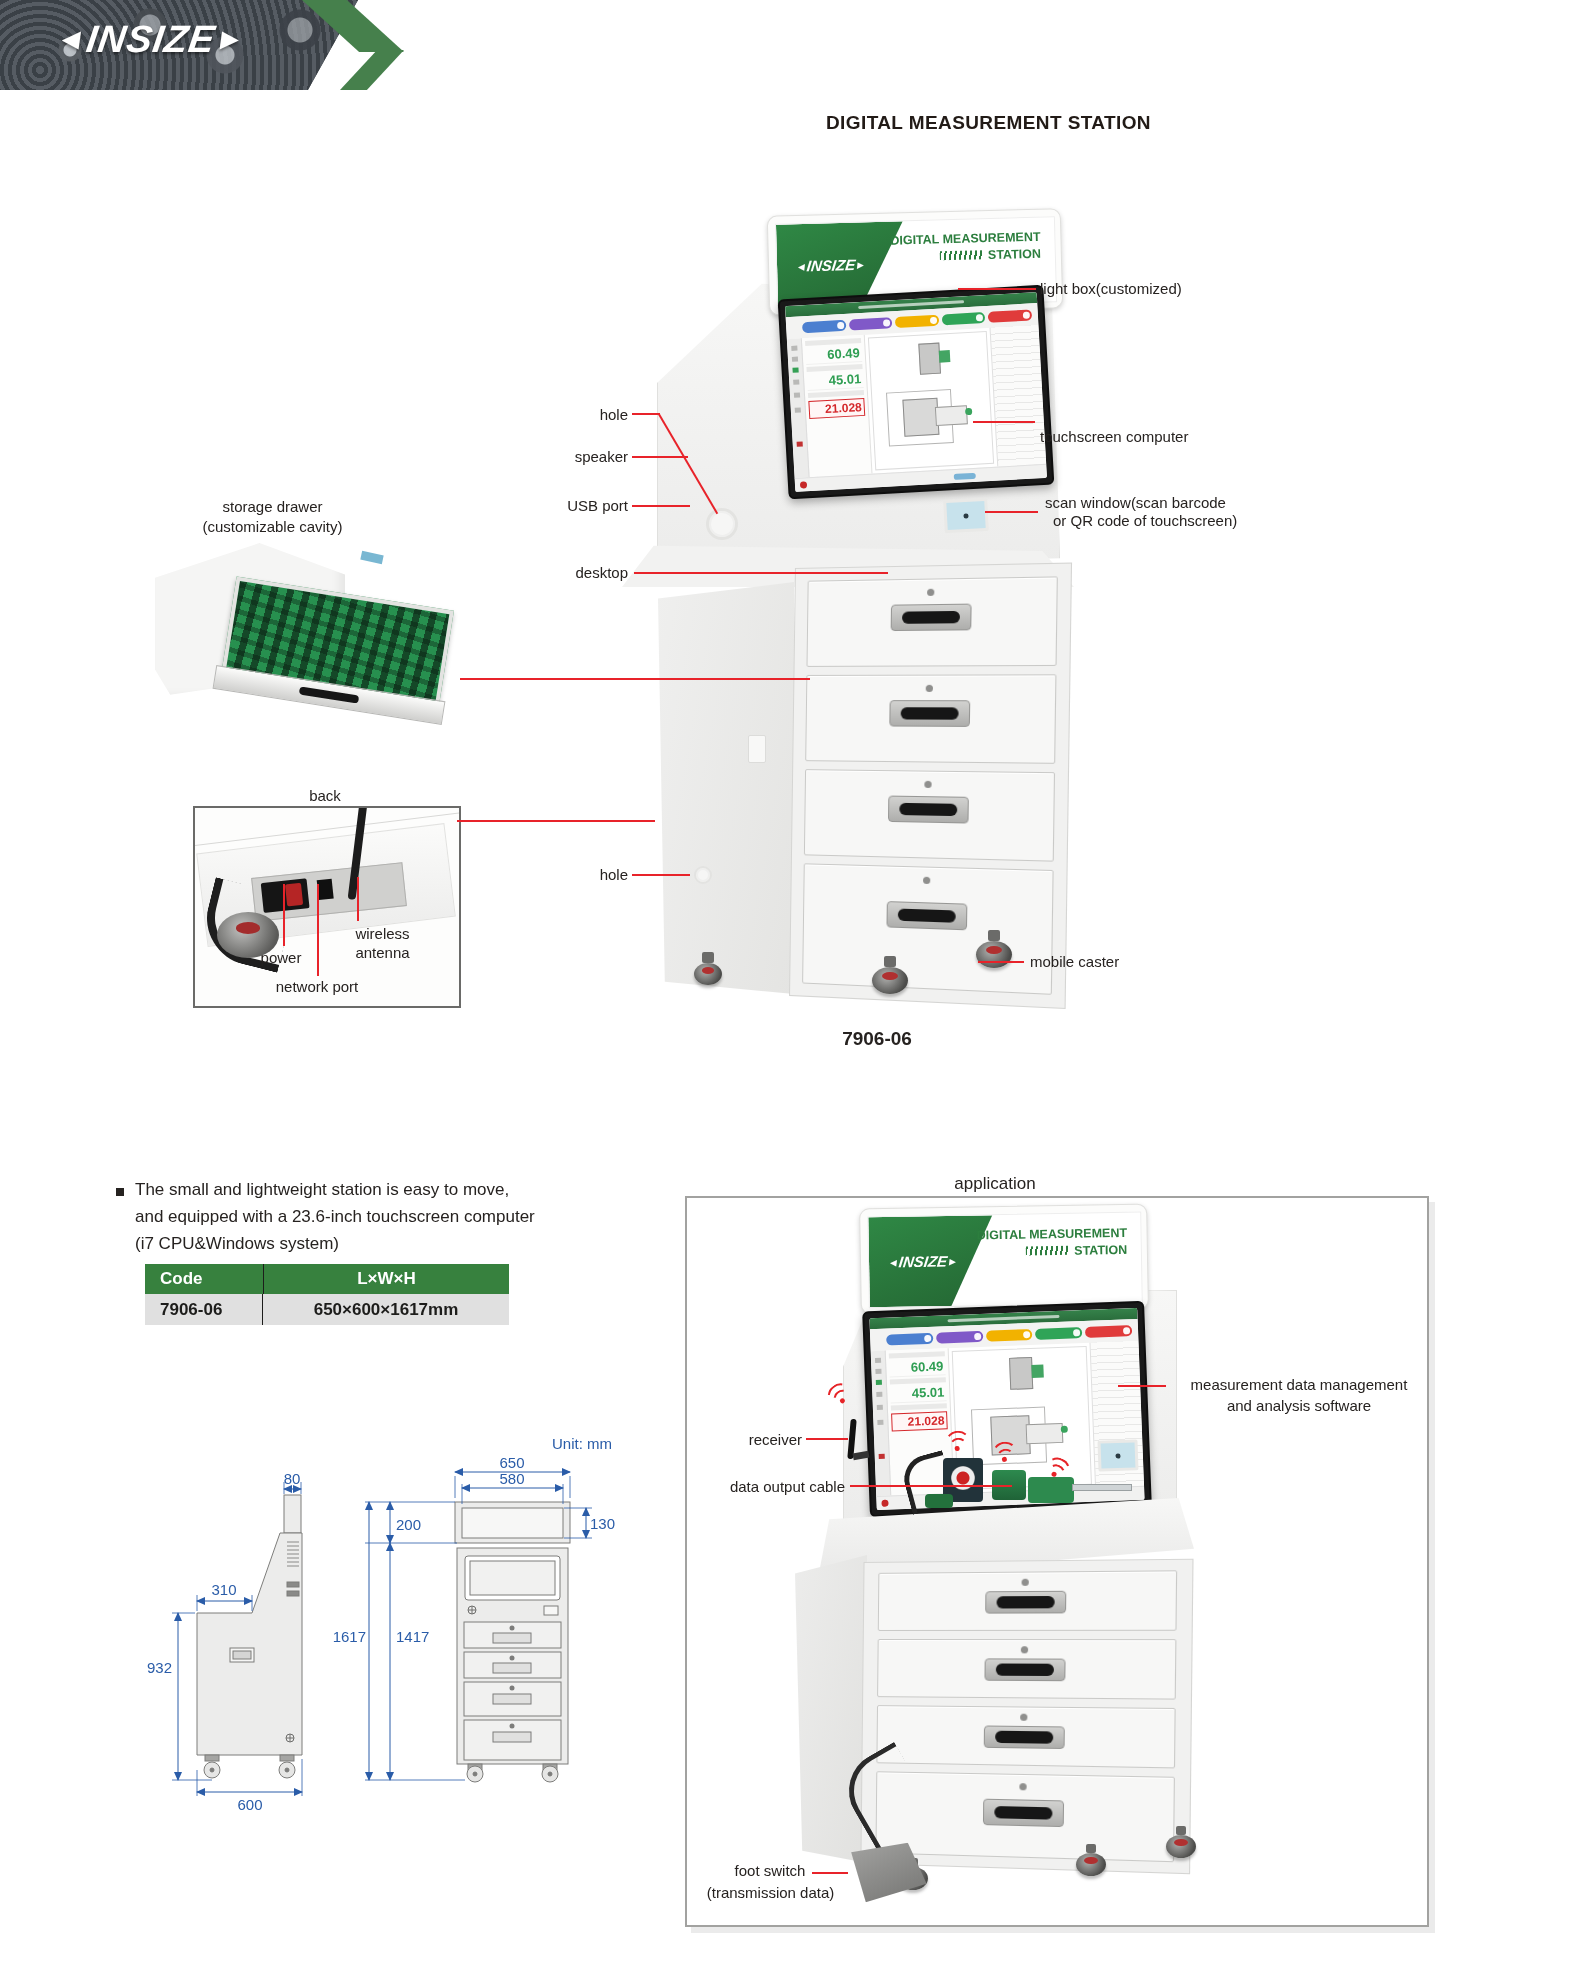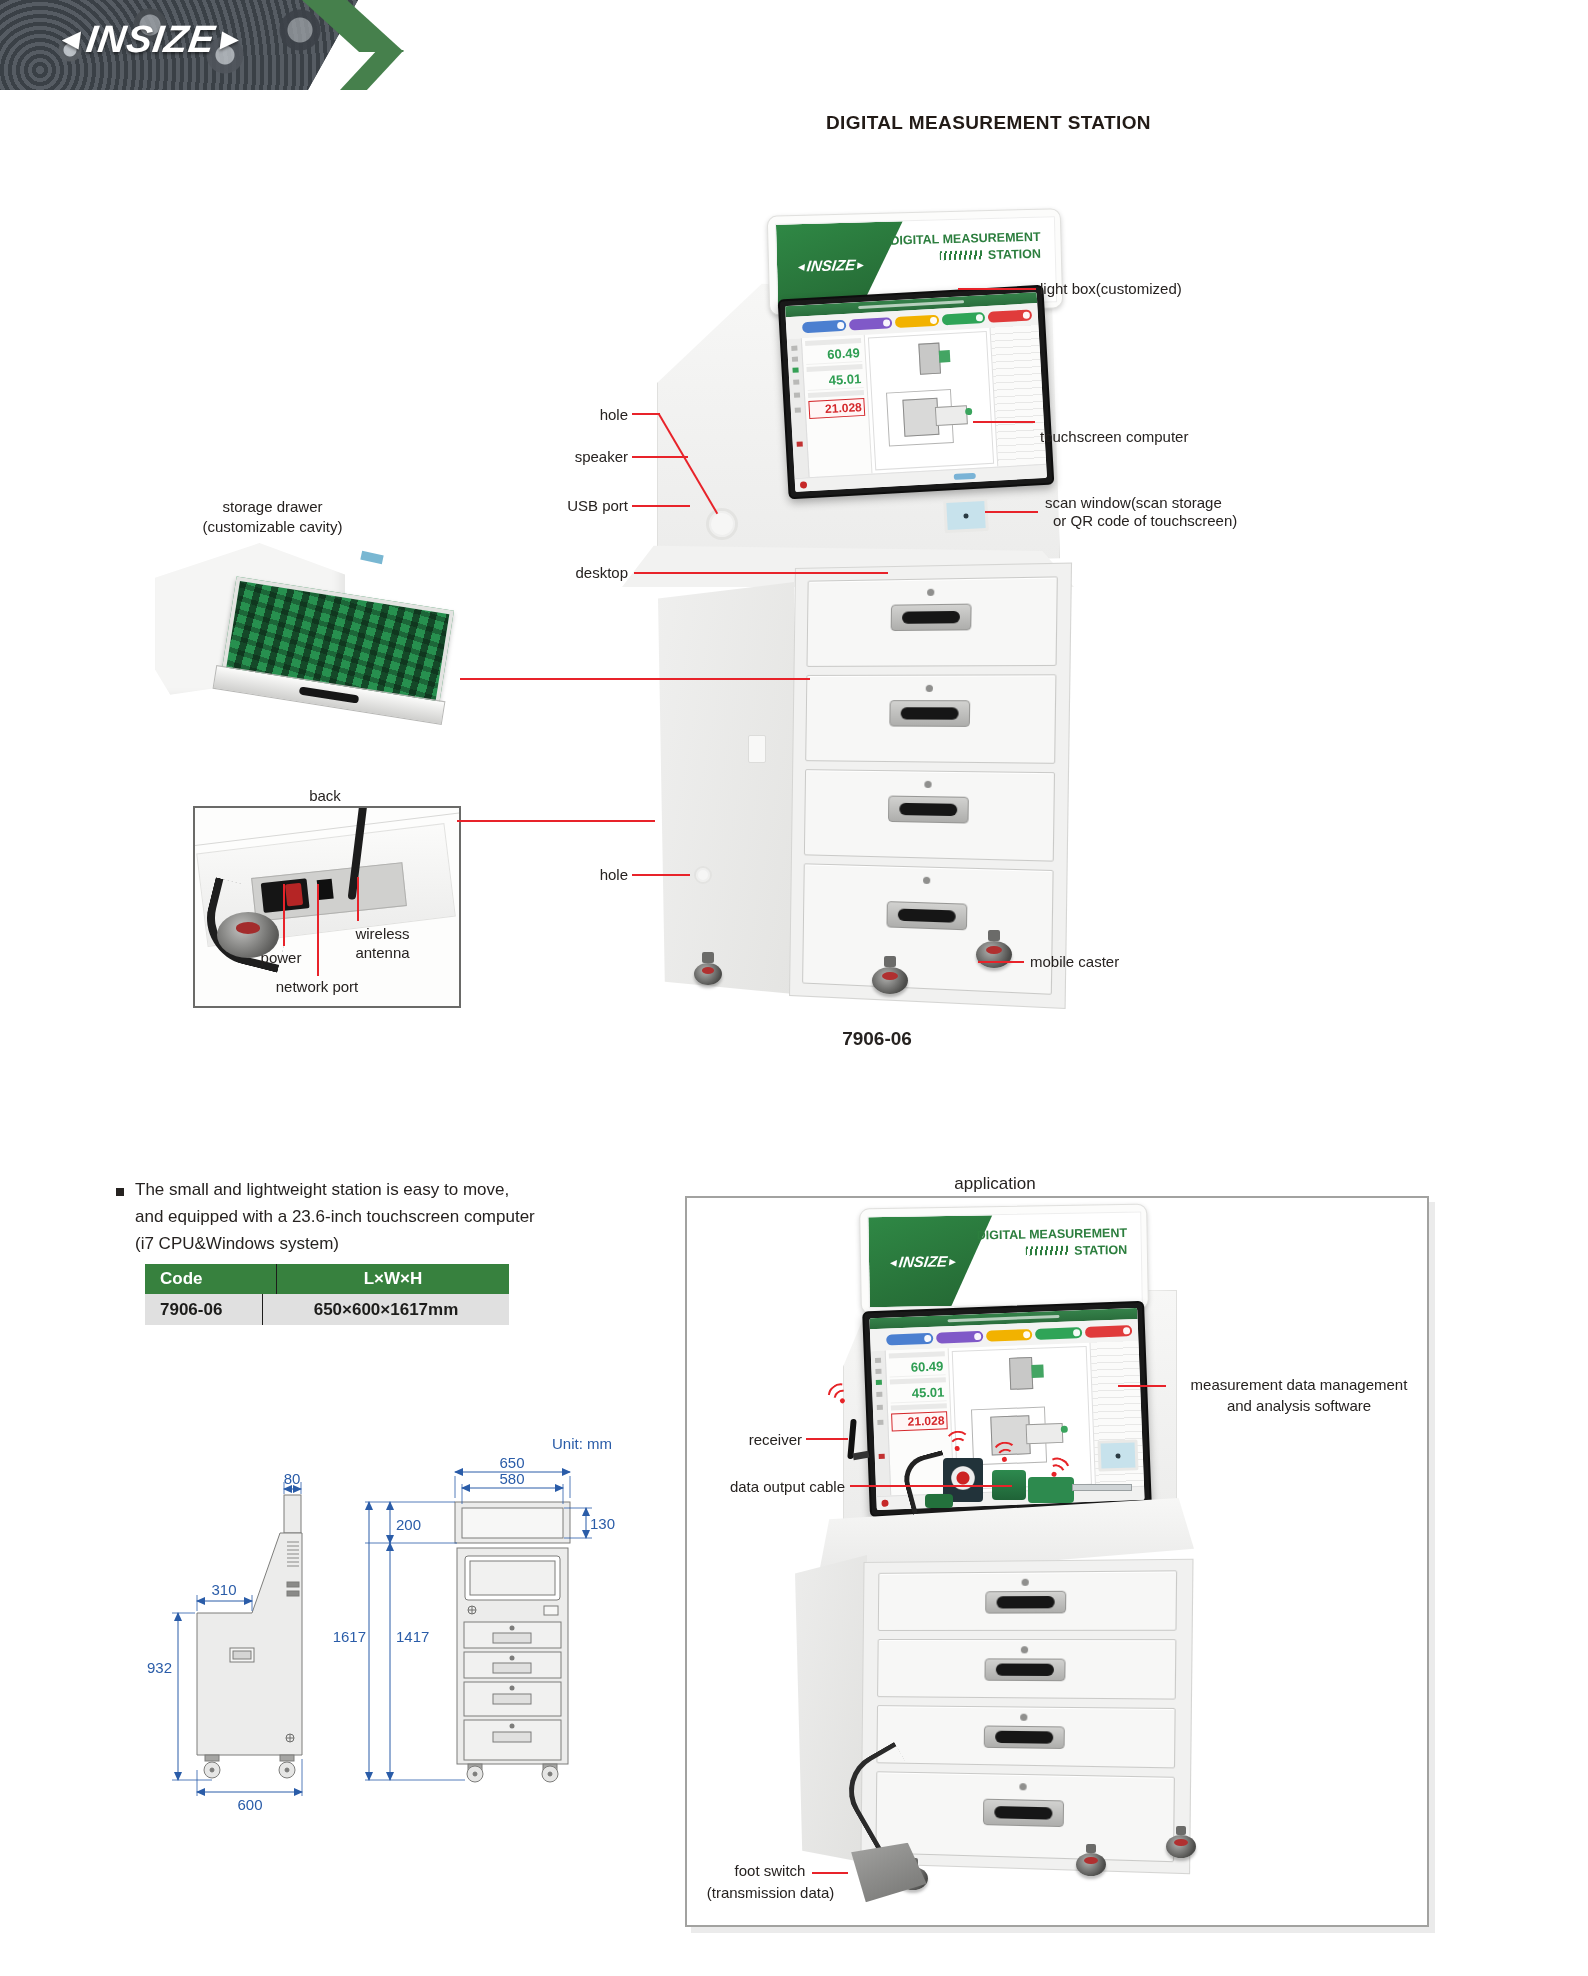--- a/index.html
+++ b/index.html
@@ -115,21 +115,21 @@
 
   
   .inset-box{position:absolute;background:#fff;}
   .bk-box{position:absolute;border:2px solid #6a6a68;background:#fdfdfc;overflow:hidden;}
 
   
   .bullet-sq{position:absolute;width:8px;height:8px;background:#262220;}
   .desc-line{position:absolute;font-size:17px;color:#262220;}
   .spec{position:absolute;left:145px;top:1264px;width:364px;font-size:17px;}
   .spec .hd{display:flex;height:30px;background:#37813e;color:#fff;font-weight:bold;line-height:30px;}
-  .spec .hd .c1{width:132px;padding-left:15px;box-sizing:border-box;border-right:1px solid #1d1d1b;}
+  .spec .hd .c1{width:119px;padding-left:15px;box-sizing:border-box;border-right:1px solid #1d1d1b;}
   .spec .hd .c2{flex:1;text-align:center;}
   .spec .rw{display:flex;height:31px;background:#e0e0e0;line-height:31px;color:#1d1d1b;}
   .spec .rw .c1{width:118px;padding-left:15px;box-sizing:border-box;font-weight:bold;border-right:1px solid #1d1d1b;}
   .spec .rw .c2{flex:1;text-align:center;font-weight:bold;}
 
   
   .app-box{position:absolute;left:685px;top:1196px;width:740px;height:727px;background:#fff;
     border:2px solid #a2a2a0;box-shadow:6px 6px 0 rgba(0,0,0,.08);}
   .wifi{position:absolute;width:24px;height:24px;}
   .wifi i{position:absolute;border:2.5px solid transparent;border-top-color:#e62428;border-radius:50%;}
@@ -259,21 +259,21 @@
       <div class="wh"></div>
     </div>
 
   <div class="lblr" style="left:508px;top:406px;">hole</div>
   <div class="lblr" style="left:508px;top:448px;">speaker</div>
   <div class="lblr" style="left:508px;top:497px;">USB port</div>
   <div class="lblr" style="left:508px;top:564px;">desktop</div>
   <div class="lblr" style="left:508px;top:866px;">hole</div>
   <div class="lbl" style="left:1040px;top:280px;">light box(customized)</div>
   <div class="lbl" style="left:1040px;top:413px;margin-top:15px;">touchscreen computer</div>
-  <div class="lbl" style="left:1045px;top:494px;">scan window(scan storage</div>
+  <div class="lbl" style="left:1045px;top:494px;">scan window(scan barcode</div>
   <div class="lbl" style="left:1053px;top:512px;">or QR code of touchscreen)</div>
   <div class="lbl" style="left:1030px;top:953px;">mobile caster</div>
 
   <div class="redh" style="left:632px;top:413px;width:28px;"></div>
   <div class="redd" style="left:660px;top:414px;width:115px;transform:rotate(59.6deg);"></div>
   <div class="redh" style="left:632px;top:456px;width:56px;"></div>
   <div class="redh" style="left:632px;top:505px;width:58px;"></div>
   <div class="redh" style="left:634px;top:572px;width:254px;"></div>
   <div class="redh" style="left:632px;top:874px;width:58px;"></div>
   <div class="circle-port" style="left:694px;top:866px;width:14px;height:14px;border-width:2px;"></div>

